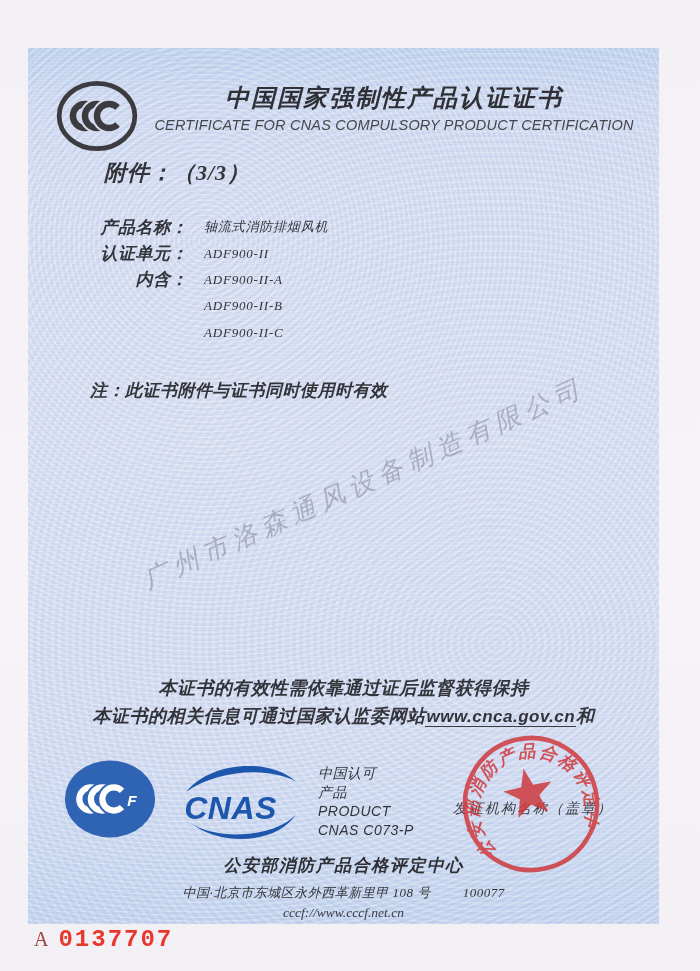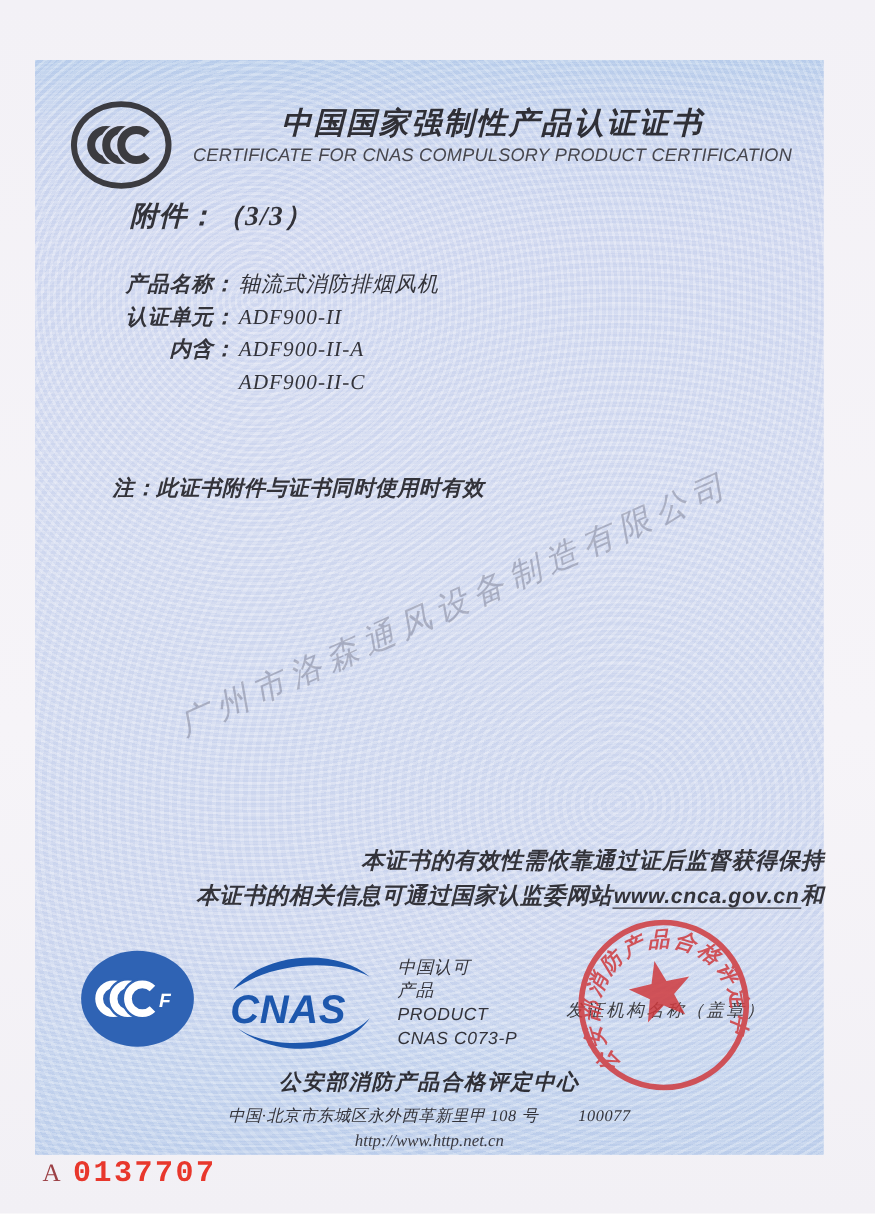--- a/index.html
+++ b/index.html
@@ -52,40 +52,40 @@
   }
 
   
   .product-block { position: absolute; left: 60px; top: 166px; width: 520px; }
   .prod-row { display: flex; height: 26.4px; align-items: center; }
   .prod-label {
     width: 100px; text-align: right;
     font-size: 17px; font-weight: 600; letter-spacing: 0.5px;
   }
   .prod-value {
-    margin-left: 3px; font-size: 17px; letter-spacing: 0.8px;
+    margin-left: 16px; font-size: 13px; letter-spacing: 0.8px;
   }
   .note-line {
     position: absolute; left: 62px; top: 331px;
     font-size: 17px; font-weight: 600; letter-spacing: 0.5px;
   }
 
   
   .watermark {
     position: absolute; left: 96px; top: 418px;
     font-size: 26px; letter-spacing: 6px; white-space: nowrap;
     color: rgba(104, 108, 128, 0.42);
     transform: rotate(-24deg);
     transform-origin: center;
   }
 
   
   .validity {
     position: absolute; left: 0; top: 627px; width: 631px;
-    text-align: right; font-size: 18px; line-height: 27.5px;
+    text-align: center; font-size: 18px; line-height: 27.5px;
     font-weight: 600; letter-spacing: 0.5px;
   }
   .url-text {
     font-family: "Liberation Sans", "DejaVu Sans", sans-serif;
     font-weight: 600; font-size: 17px;
     border-bottom: 1px solid #3a3a42; padding: 0 1px;
   }
 
   
   .cccf-logo { position: absolute; left: 34px; top: 708px; width: 96px; height: 86px; }
@@ -149,20 +149,24 @@
         <span class="prod-label">产品名称：</span>
         <span class="prod-value">轴流式消防排烟风机</span>
       </div>
       <div class="prod-row">
         <span class="prod-label">认证单元：</span>
         <span class="prod-value">ADF900-II</span>
       </div>
       <div class="prod-row">
         <span class="prod-label">内含：</span>
         <span class="prod-value">ADF900-II-A</span>
+      </div>
+      <div class="prod-row">
+        <span class="prod-label"></span>
+        <span class="prod-value">ADF900-II-B</span>
       </div>
       <div class="prod-row">
         <span class="prod-label"></span>
         <span class="prod-value">ADF900-II-C</span>
       </div>
     </div>
 
     <div class="note-line">注：此证书附件与证书同时使用时有效</div>
 
     <div class="watermark">广州市洛森通风设备制造有限公司</div>
@@ -208,21 +212,21 @@
           <textPath href="#seal-ring-path" startOffset="2">公安部消防产品合格评定中心</textPath>
         </text>
       </g>
     </svg>
 
     <div class="issuer">
       <div class="issuer-name">公安部消防产品合格评定中心</div>
       <div class="issuer-addr">
         <span>中国·北京市东城区永外西革新里甲 108 号</span><span class="postcode">100077</span>
       </div>
-      <div class="issuer-site">http://www.http.net.cn</div>
+      <div class="issuer-site">cccf://www.cccf.net.cn</div>
     </div>
   </div>
 
   <div class="serial">
     <span class="serial-prefix">A</span>
     <span class="serial-number">0137707</span>
   </div>
 </div>
 
 </body></html>

